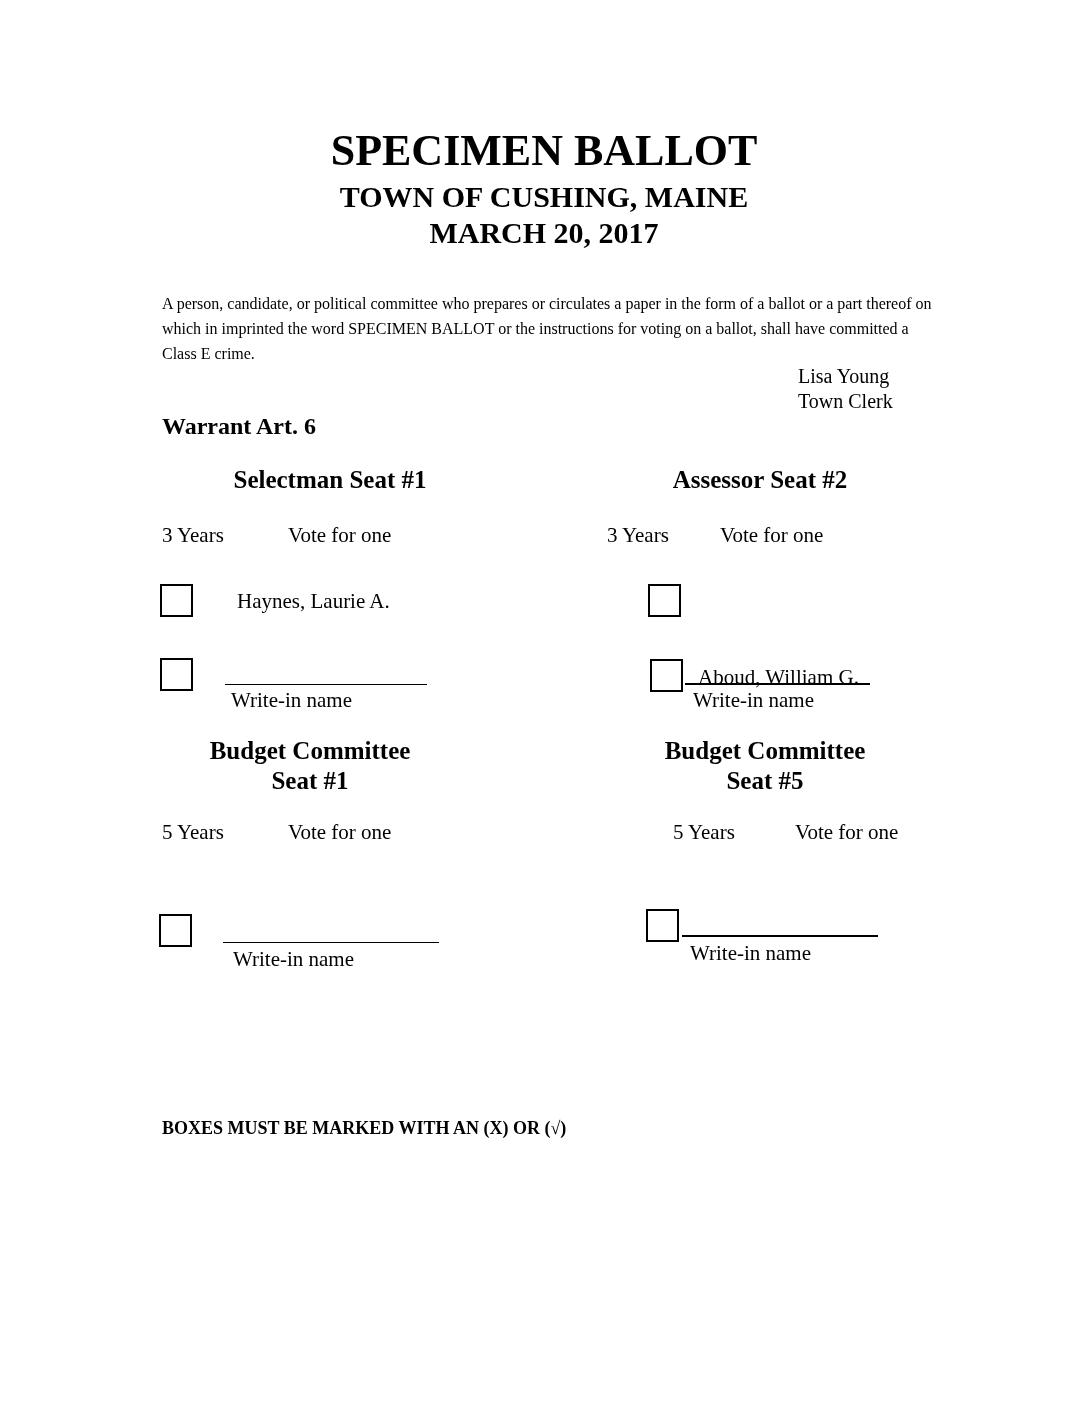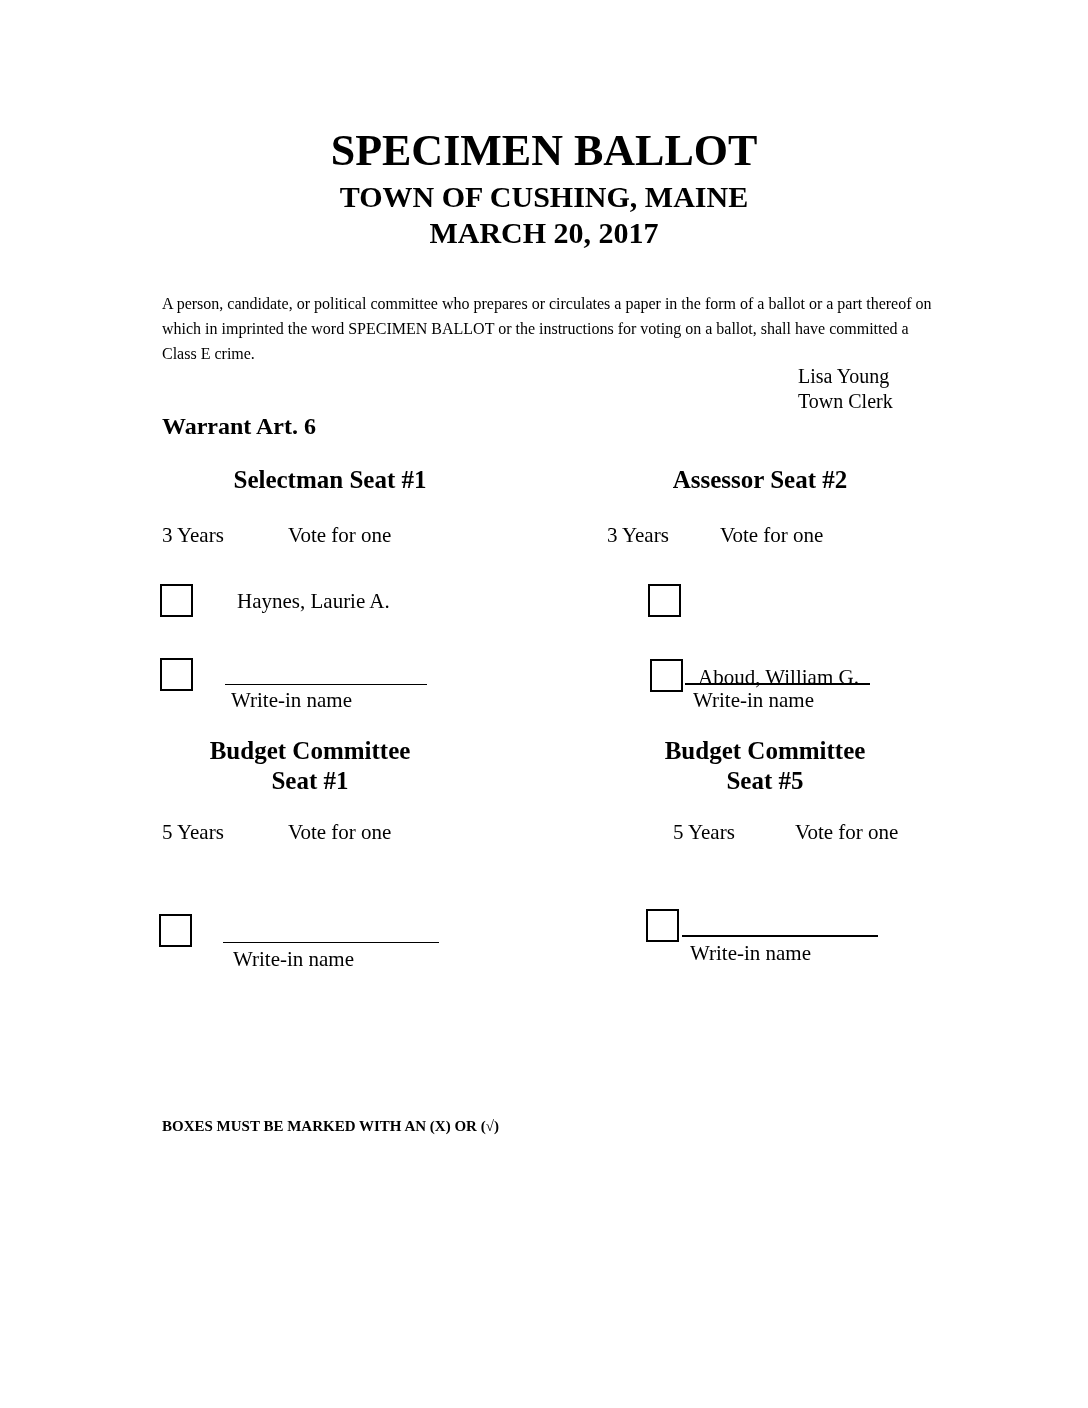--- a/index.html
+++ b/index.html
@@ -84,21 +84,21 @@
     border-bottom: 2px solid #000000;
     height: 0;
   }
   .writein-label {
     font-size: 21px;
     line-height: 24px;
     white-space: nowrap;
   }
   .footer-instruction {
     left: 162px; top: 1118px;
-    font-size: 15px; font-weight: bold;
+    font-size: 18px; font-weight: bold;
     white-space: nowrap;
   }
 </style>
 </head>
 <body>
 
 <div class="page">
 
   <div class="abs doc-title">SPECIMEN BALLOT</div>
   <div class="abs doc-subtitle">TOWN OF CUSHING, MAINE</div>

